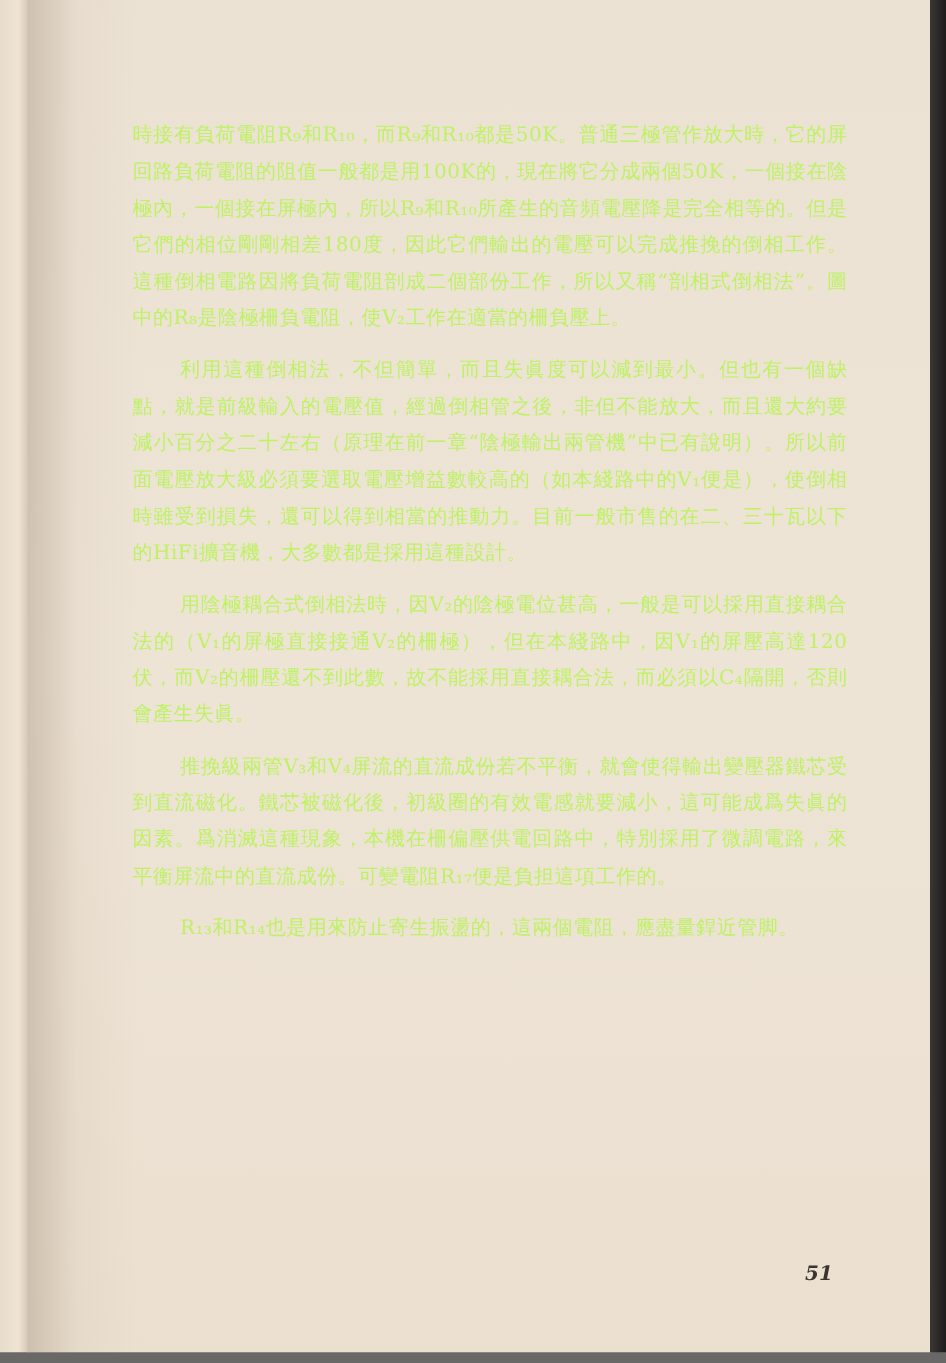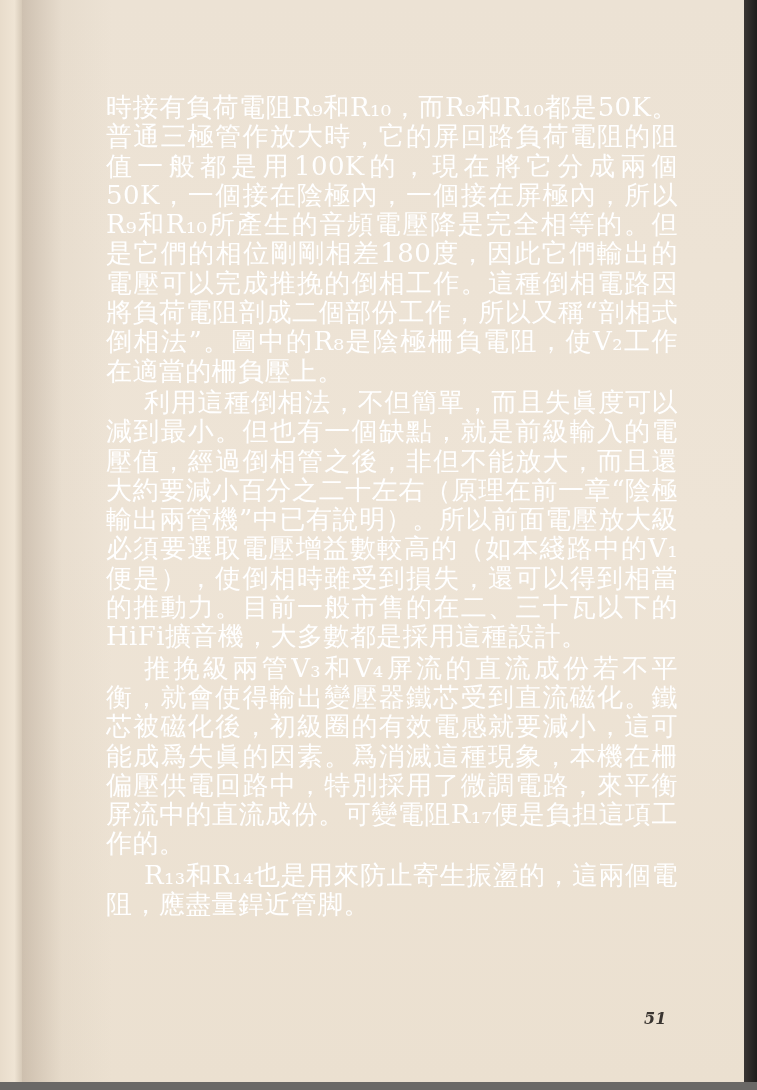--- a/index.html
+++ b/index.html
@@ -26,43 +26,44 @@
   .right-edge {
     position: absolute; left: 744px; top: 0; width: 13px; height: 1082px;
     background: linear-gradient(to right, #3a3634, #1e1c1b);
   }
   .bottom-band {
     position: absolute; left: 0; top: 1082px; width: 757px; height: 8px;
     background: #6a6866;
   }
   .body-text {
     position: absolute; left: 106px; top: 93px; width: 572px;
-    color: #ffffff;
-    font-size: 26px; line-height: 29.3px;
+    color: #bef264;
+    font-size: 16px; line-height: 29.3px;
     letter-spacing: 0.4px;
   }
   .para { margin: 0; padding: 0; text-align: justify; }
   .para.indent { text-indent: 38px; }
-  .para + .para { margin-top: 2px; }
+  .para + .para { margin-top: 12px; }
   .page-number {
     position: absolute; left: 644px; top: 1009px;
     font-family: "DejaVu Serif", serif; font-style: italic; font-weight: bold;
     font-size: 16px; color: #3a3531;
   }
 </style>
 </head>
 <body>
 
 <div class="scan">
   <div class="left-page-edge"></div>
   <div class="page"></div>
   <div class="right-edge"></div>
   <div class="bottom-band"></div>
 
   <div class="body-text">
     <p class="para">時接有負荷電阻R₉和R₁₀，而R₉和R₁₀都是50K。普通三極管作放大時，它的屏回路負荷電阻的阻值一般都是用100K的，現在將它分成兩個50K，一個接在陰極內，一個接在屏極內，所以R₉和R₁₀所產生的音頻電壓降是完全相等的。但是它們的相位剛剛相差180度，因此它們輸出的電壓可以完成推挽的倒相工作。這種倒相電路因將負荷電阻剖成二個部份工作，所以又稱“剖相式倒相法”。圖中的R₈是陰極柵負電阻，使V₂工作在適當的柵負壓上。</p>
     <p class="para indent">利用這種倒相法，不但簡單，而且失眞度可以減到最小。但也有一個缺點，就是前級輸入的電壓值，經過倒相管之後，非但不能放大，而且還大約要減小百分之二十左右（原理在前一章“陰極輸出兩管機”中已有說明）。所以前面電壓放大級必須要選取電壓增益數較高的（如本綫路中的V₁便是），使倒相時雖受到損失，還可以得到相當的推動力。目前一般市售的在二、三十瓦以下的HiFi擴音機，大多數都是採用這種設計。</p>
+    <p class="para indent">用陰極耦合式倒相法時，因V₂的陰極電位甚高，一般是可以採用直接耦合法的（V₁的屏極直接接通V₂的柵極），但在本綫路中，因V₁的屏壓高達120伏，而V₂的柵壓還不到此數，故不能採用直接耦合法，而必須以C₄隔開，否則會產生失眞。</p>
     <p class="para indent">推挽級兩管V₃和V₄屏流的直流成份若不平衡，就會使得輸出變壓器鐵芯受到直流磁化。鐵芯被磁化後，初級圈的有效電感就要減小，這可能成爲失眞的因素。爲消滅這種現象，本機在柵偏壓供電回路中，特別採用了微調電路，來平衡屏流中的直流成份。可變電阻R₁₇便是負担這項工作的。</p>
     <p class="para indent">R₁₃和R₁₄也是用來防止寄生振盪的，這兩個電阻，應盡量銲近管脚。</p>
   </div>
 
   <div class="page-number">51</div>
 </div>
 
 </body></html>

